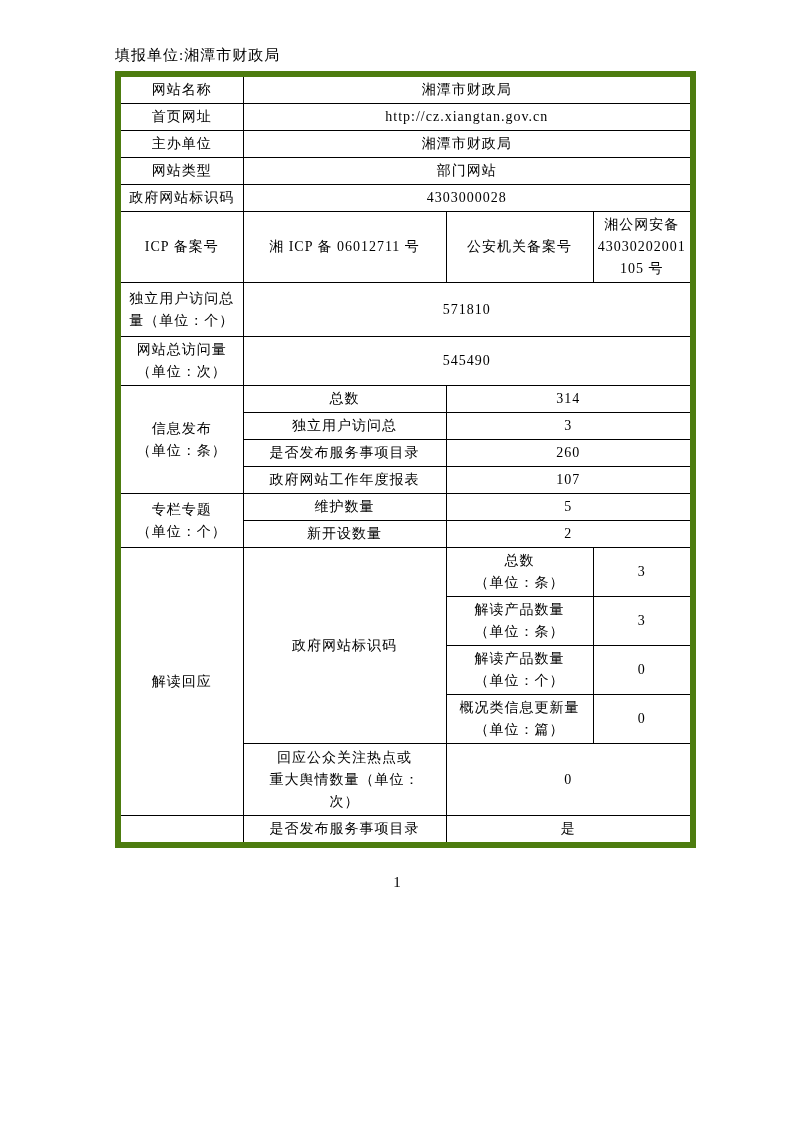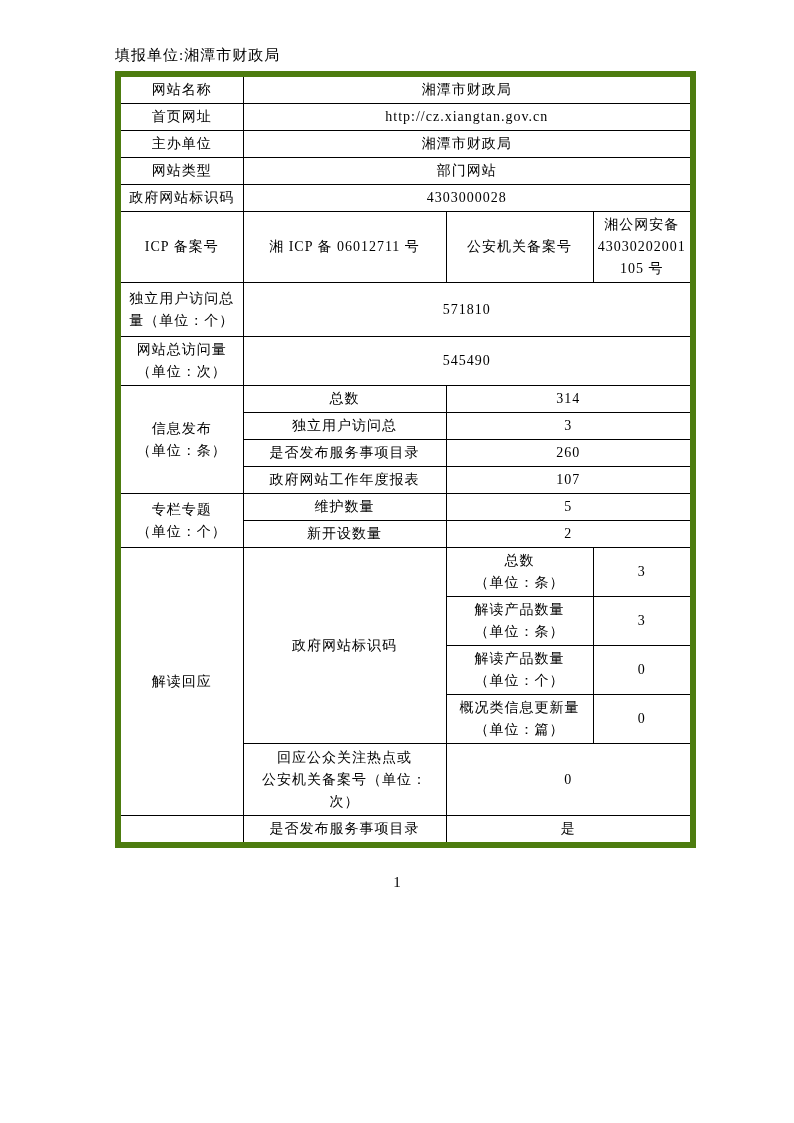--- a/index.html
+++ b/index.html
@@ -176,21 +176,21 @@
 （单位：个）</td>
       <td>0</td>
     </tr>
     <tr class="h46">
       <td class="pre">概况类信息更新量
 （单位：篇）</td>
       <td>0</td>
     </tr>
     <tr class="h72">
       <td class="pre">回应公众关注热点或
-公安机关备案号（单位：
+重大舆情数量（单位：
 次）</td>
       <td colspan="2">0</td>
     </tr>
 
     <tr class="h27">
       <td></td>
       <td>是否发布服务事项目录</td>
       <td colspan="2">是</td>
     </tr>
   </tbody>

